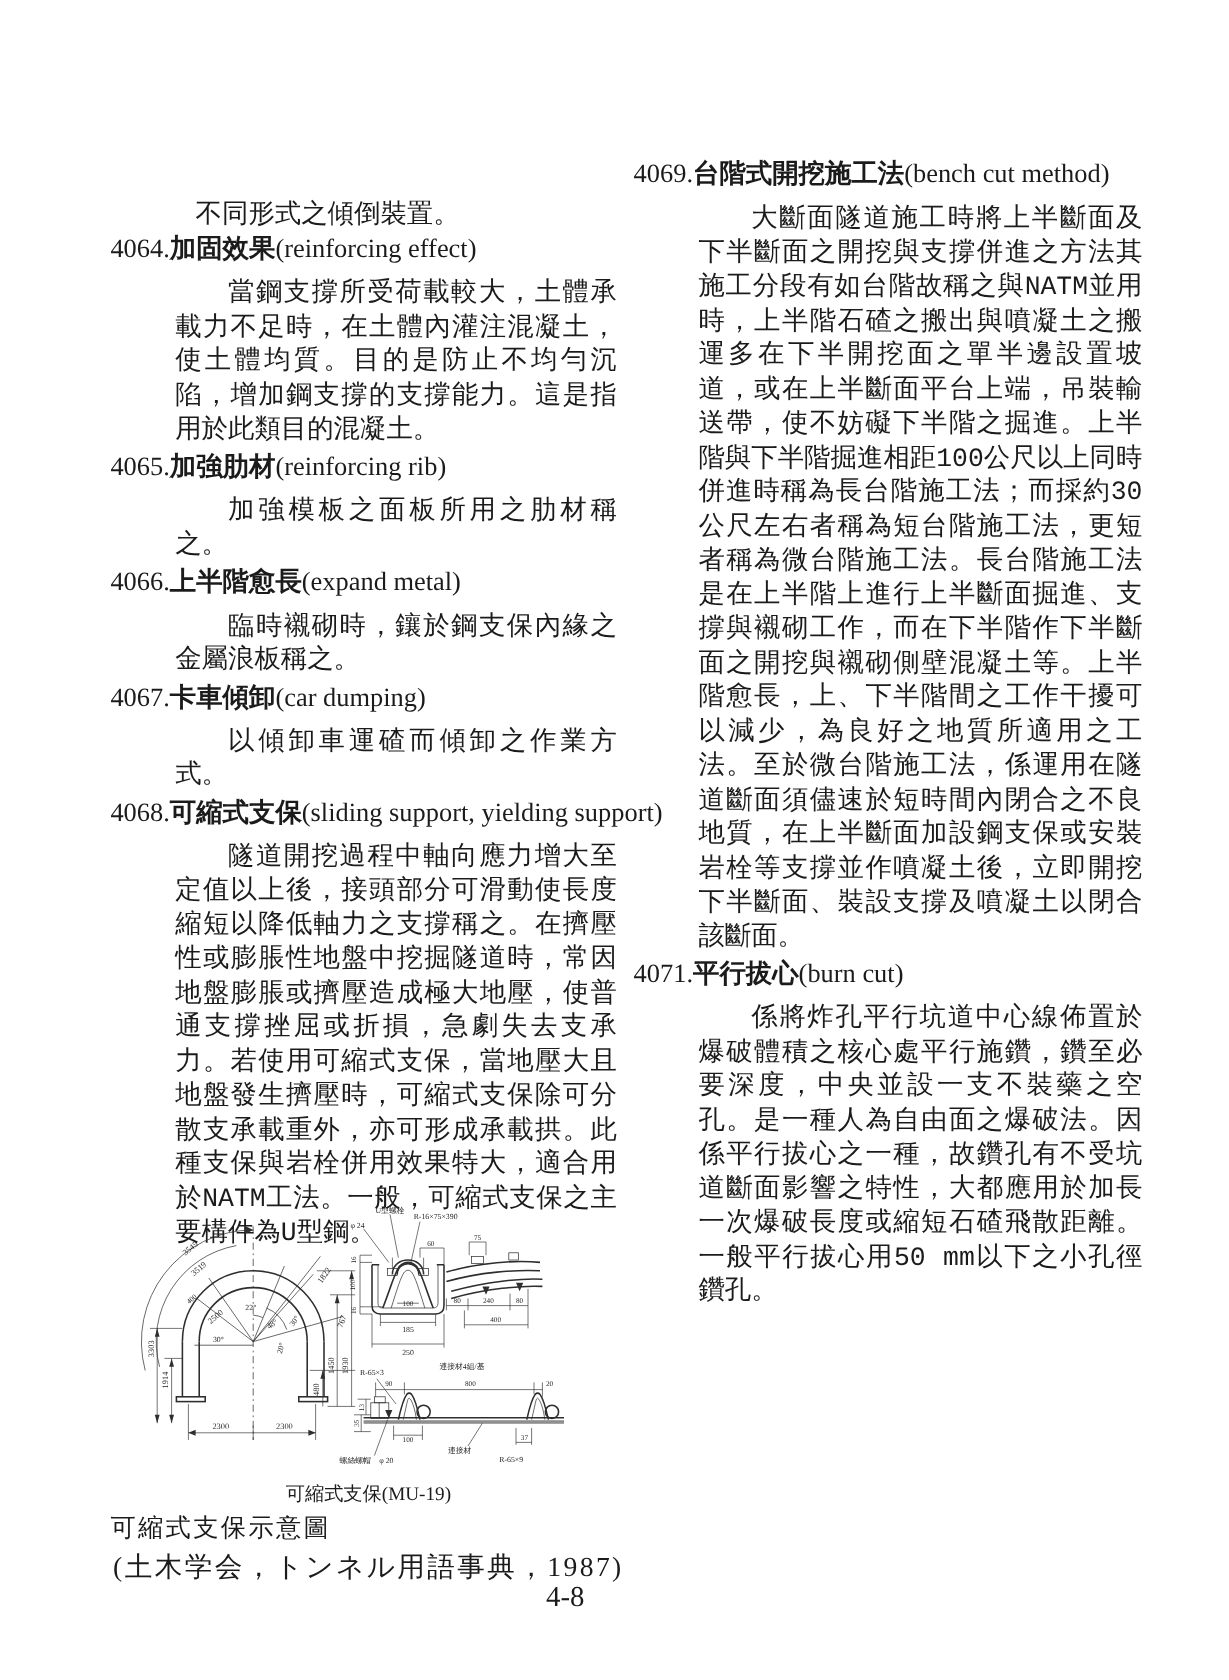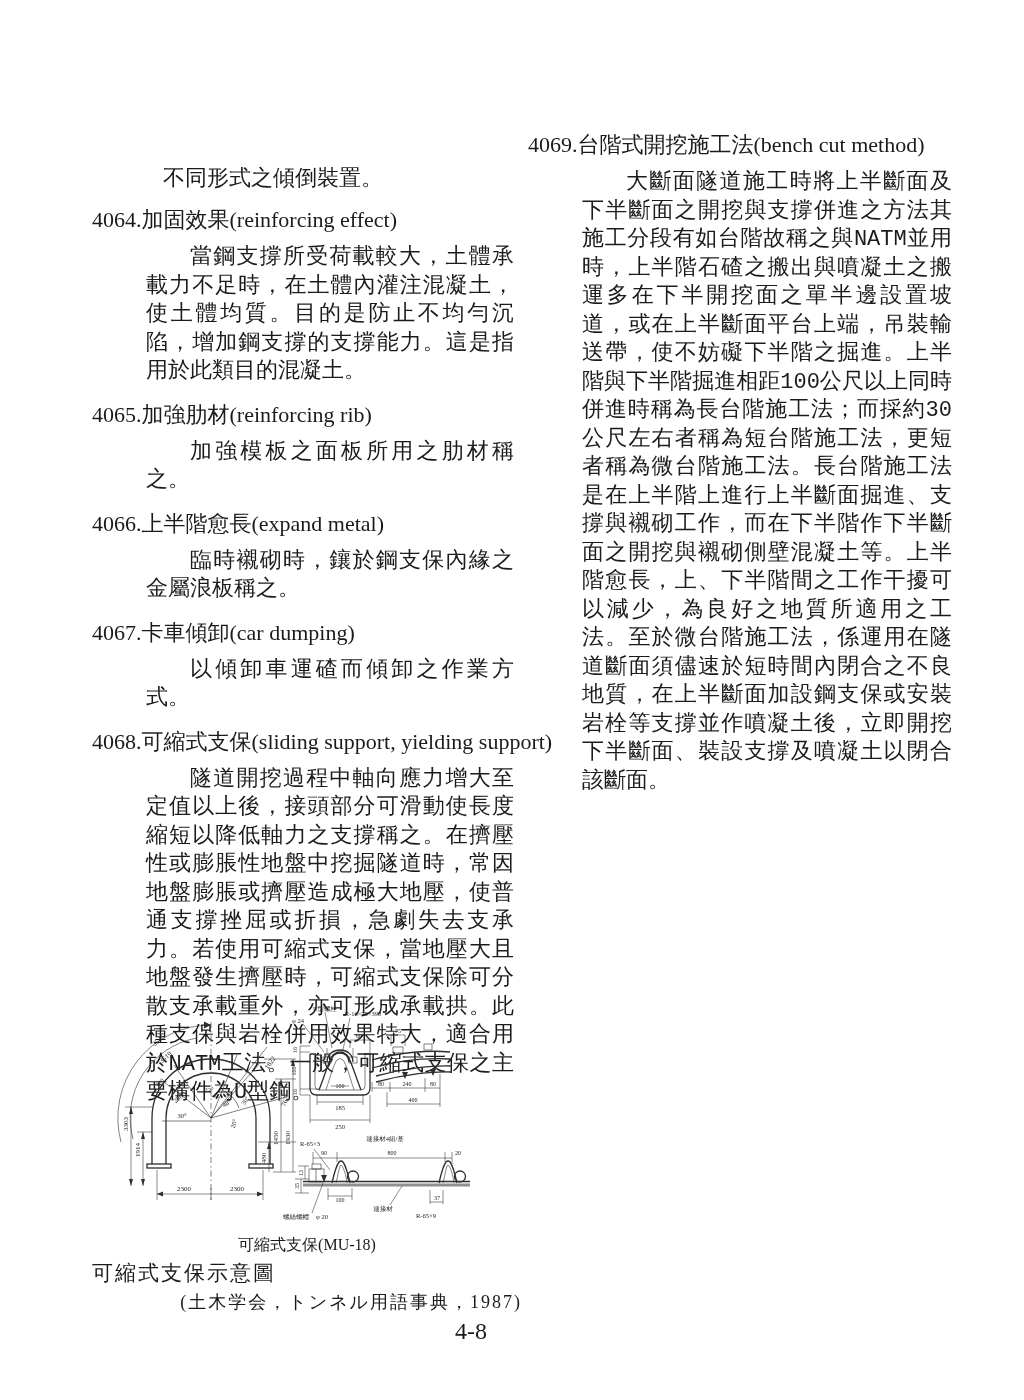--- a/index.html
+++ b/index.html
@@ -6,33 +6,33 @@
   body{
     width:1024px;height:1400px;position:relative;background:#ffffff;
     font-family:"Liberation Serif","DejaVu Serif",serif;color:#1b1b1b;
     overflow:hidden;
   }
   .col{position:absolute;top:130px;}
   .col-left{left:92px;width:422px;}
   .col-right{left:528px;width:424px;}
   p,h3,figure{margin:0;padding:0;font-weight:normal;}
   .cont{margin-left:71px;font-size:22px;line-height:29px;margin-top:33px;}
-  .entry{margin-top:13px;}
+  .entry{}
   .col-right .entry:first-child{margin-top:0;}
   .entry-head{font-size:22px;line-height:29px;white-space:nowrap;}
-  .entry-head .term{font-weight:normal;}
+  .entry-head .term{font-weight:bold;}
   .entry-body{
     margin-top:10px;margin-left:54px;font-size:22px;line-height:28.5px;
     text-align:justify;text-justify:inter-character;text-indent:2em;font-family:Liberation Mono, monospace;
   }
   .figure{position:absolute;left:92px;top:1002px;width:430px;}
   .fig-svg{display:block;width:400px;height:232px;margin-left:8px;}
   .fig-cap1{font-size:16px;text-align:center;margin-top:1px;}
   .fig-cap2{font-size:21px;letter-spacing:2px;text-align:left;margin-top:3px;}
-  .fig-cap3{font-size:18px;letter-spacing:2px;text-align:right;margin-top:3px;}
+  .fig-cap3{font-size:23px;letter-spacing:2px;text-align:center;margin-top:3px;}
   .pageno{position:absolute;top:1318px;left:0;width:942px;text-align:center;font-size:24px;}
   
   .fig-svg path,.fig-svg line,.fig-svg rect,.fig-svg circle{fill:none;stroke:#2e2e2e;stroke-width:0.6;}
   .fig-svg .part{stroke-width:1.3;}
   .fig-svg .thin{stroke-width:0.55;}
   .fig-svg .solid{fill:#2e2e2e;stroke:none;}
   .fig-svg .grayrail{fill:#8f8f8f;stroke:none;}
   .fig-svg text{fill:#1f1f1f;stroke:none;font-family:"Liberation Serif","DejaVu Serif",serif;}
   .t7{font-size:7px;} .t6{font-size:6px;} .t65{font-size:6.5px;}
 </style>
@@ -70,20 +70,24 @@
     </section>
   </div>
 
   <div class="col col-right">
     <section class="entry">
       <h3 class="entry-head"><span>4069.</span><span class="term">台階式開挖施工法</span><span>(bench cut method)</span></h3>
       <p class="entry-body">大斷面隧道施工時將上半斷面及下半斷面之開挖與支撐併進之方法其施工分段有如台階故稱之與NATM並用時，上半階石碴之搬出與噴凝土之搬運多在下半開挖面之單半邊設置坡道，或在上半斷面平台上端，吊裝輸送帶，使不妨礙下半階之掘進。上半階與下半階掘進相距100公尺以上同時併進時稱為長台階施工法；而採約30公尺左右者稱為短台階施工法，更短者稱為微台階施工法。長台階施工法是在上半階上進行上半斷面掘進、支撐與襯砌工作，而在下半階作下半斷面之開挖與襯砌側壁混凝土等。上半階愈長，上、下半階間之工作干擾可以減少，為良好之地質所適用之工法。至於微台階施工法，係運用在隧道斷面須儘速於短時間內閉合之不良地質，在上半斷面加設鋼支保或安裝岩栓等支撐並作噴凝土後，立即開挖下半斷面、裝設支撐及噴凝土以閉合該斷面。</p>
     </section>
 
 
+    <section class="entry">
+      <h3 class="entry-head"><span>4071.</span><span class="term">平行拔心</span><span>(burn cut)</span></h3>
+      <p class="entry-body">係將炸孔平行坑道中心線佈置於爆破體積之核心處平行施鑽，鑽至必要深度，中央並設一支不裝藥之空孔。是一種人為自由面之爆破法。因係平行拔心之一種，故鑽孔有不受坑道斷面影響之特性，大都應用於加長一次爆破長度或縮短石碴飛散距離。一般平行拔心用50 mm以下之小孔徑鑽孔。</p>
+    </section>
   </div>
 
   <figure class="figure">
     <svg class="fig-svg" viewBox="0 0 400 232">
 
       <g>
 
         <path class="part" d="M52,116 A59,59 0 0 1 170,116"></path>
         <path class="part" d="M66,116 A45,45 0 0 1 156,116"></path>
         <path class="part" d="M52,116 V162 M66,116 V162 M156,116 V162 M170,116 V162"></path>
@@ -230,20 +234,20 @@
         <text class="t6" text-anchor="middle" x="240" y="200">100</text>
         <text class="t65" text-anchor="middle" x="283" y="209">連接材</text>
         <text class="t6" text-anchor="middle" x="337" y="198">37</text>
         <text class="t65" text-anchor="middle" x="326" y="216">R-65×9</text>
         <text class="t65" text-anchor="middle" x="196" y="217">螺絲螺帽</text>
         <text class="t65" text-anchor="start" x="216" y="217">φ 20</text>
       </g>
     </svg>
 
     <figcaption>
-      <div class="fig-cap1">可縮式支保(MU-18)</div>
+      <div class="fig-cap1">可縮式支保(MU-19)</div>
       <div class="fig-cap2">可縮式支保示意圖</div>
       <div class="fig-cap3">(土木学会，トンネル用語事典，1987)</div>
     </figcaption>
   </figure>
 
   <div class="pageno">4-8</div>
 </div>
 
 </body></html>

